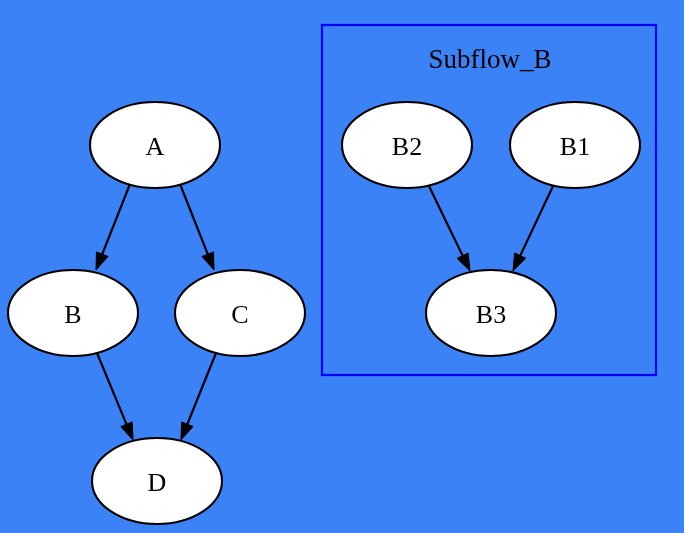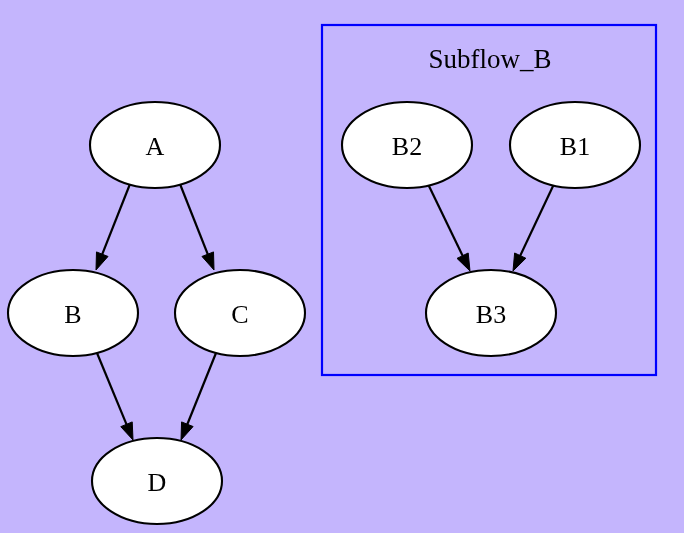--- a/index.html
+++ b/index.html
@@ -54,21 +54,21 @@
     font-family: "Liberation Serif", "DejaVu Serif", serif;
     font-size: 27px;
     fill: #000000;
     text-anchor: middle;
     user-select: none;
   }
 </style>
 </head>
 <body>
 
-<div id="canvas" style="width: 684px; height: 533px; background: #c4b5fd;">
+<div id="canvas" style="width: 684px; height: 533px; background: #3b82f6;">
   <svg id="graph-svg" viewBox="0 0 684 533" xmlns="http://www.w3.org/2000/svg" style="width: 684px; height: 533px;">
 
     <defs>
       <marker id="arrowhead" markerWidth="10" markerHeight="10" refX="2" refY="4" orient="auto" markerUnits="strokeWidth">
         <polygon points="0,0 10,4 0,8" class="edge-arrow"></polygon>
       </marker>
     </defs>
 
     <g>
       <rect class="cluster-rect" id="cluster-rect" x="322" y="25" width="334" height="350" stroke="#0000ff"></rect>

